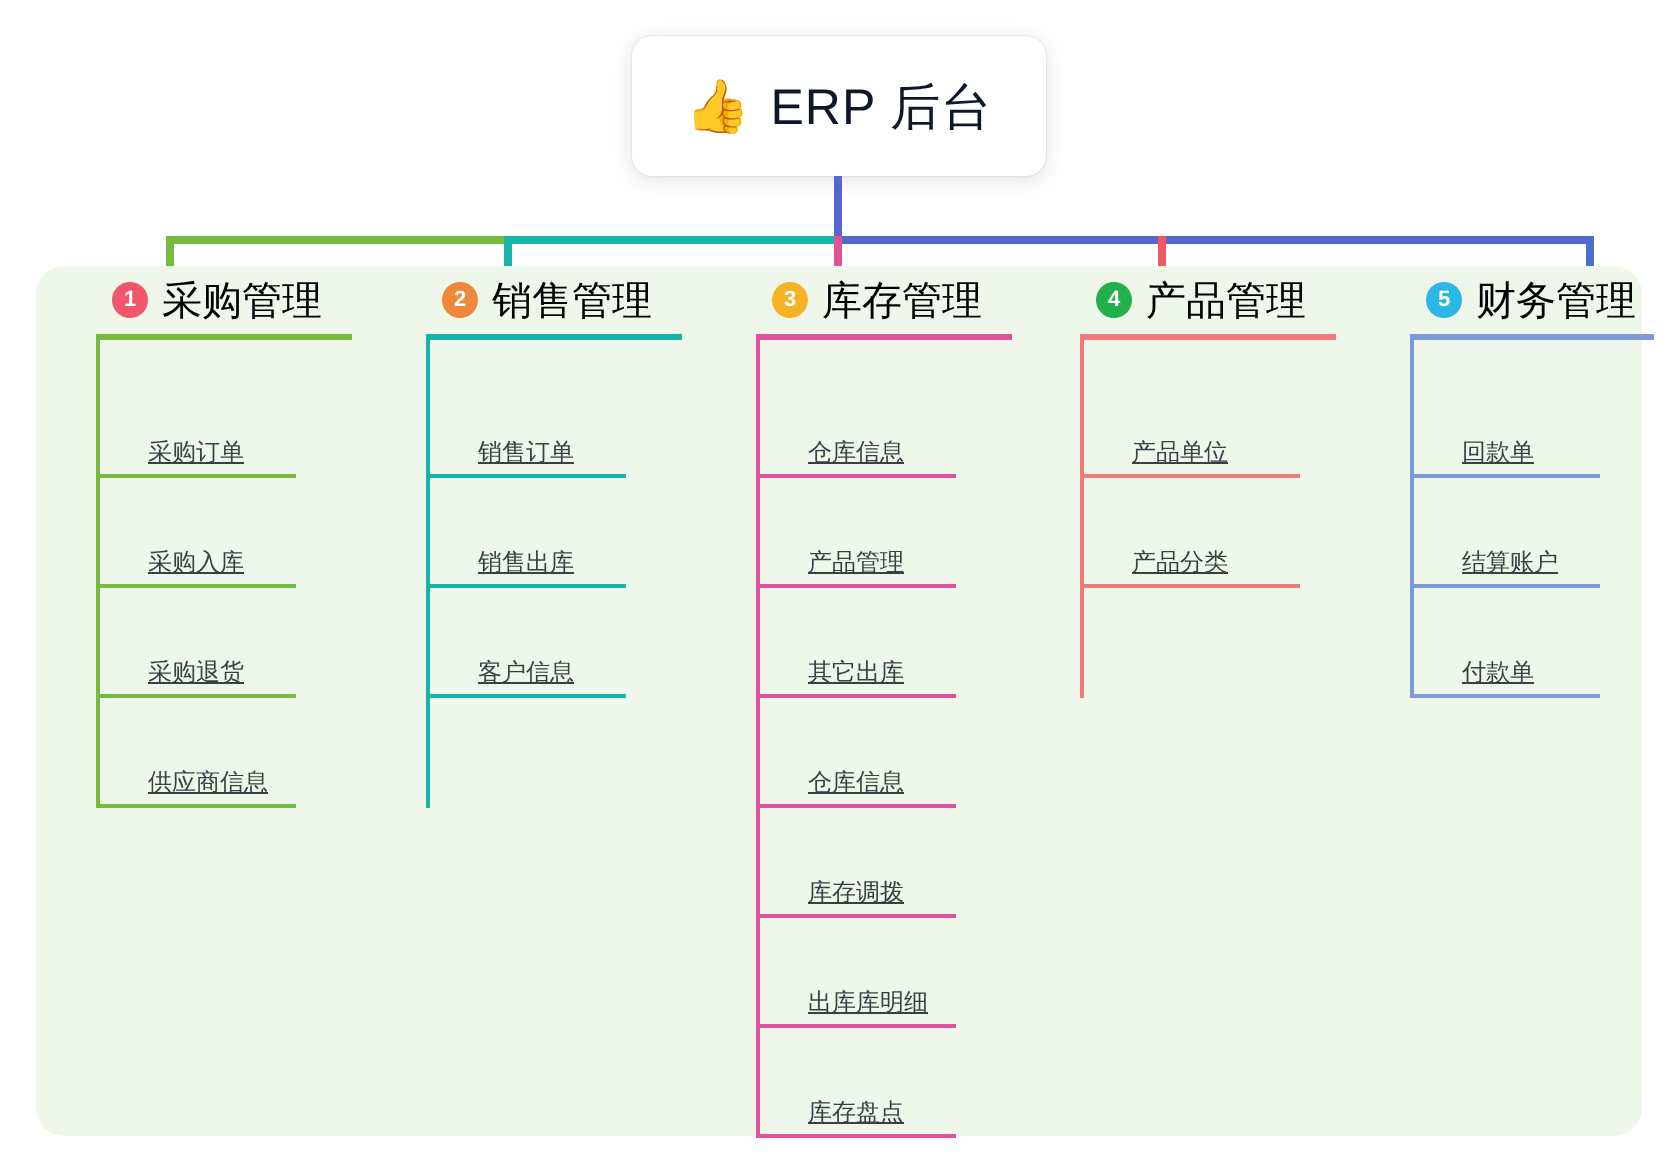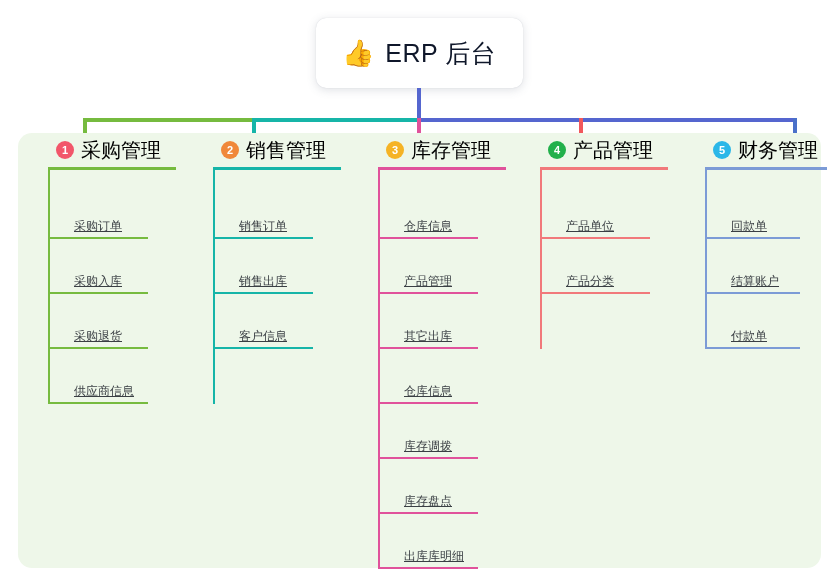--- a/index.html
+++ b/index.html
@@ -191,25 +191,25 @@
           </div>
           <div class="item">
             <span class="item-label">仓库信息</span>
             <div class="item-rule" style="background: rgb(224, 82, 155); width: 100px;"></div>
           </div>
           <div class="item">
             <span class="item-label">库存调拨</span>
             <div class="item-rule" style="background: rgb(224, 82, 155); width: 100px;"></div>
           </div>
           <div class="item">
+            <span class="item-label">出库库明细</span>
+            <div class="item-rule" style="background: rgb(224, 82, 155); width: 100px;"></div>
+          </div>
+          <div class="item">
             <span class="item-label">库存盘点</span>
-            <div class="item-rule" style="background: rgb(224, 82, 155); width: 100px;"></div>
-          </div>
-          <div class="item">
-            <span class="item-label">出库库明细</span>
             <div class="item-rule" style="background: rgb(224, 82, 155); width: 100px;"></div>
           </div>
         </div>
       </div>
       <div class="col col-3">
         <div class="col-head">
           <span class="badge" style="background: rgb(34, 176, 75);">4</span>
           <span class="head-label">产品管理</span>
         </div>
         <div class="head-rule" style="background: rgb(241, 121, 123); width: 128px; margin-left: 8px;"></div>

